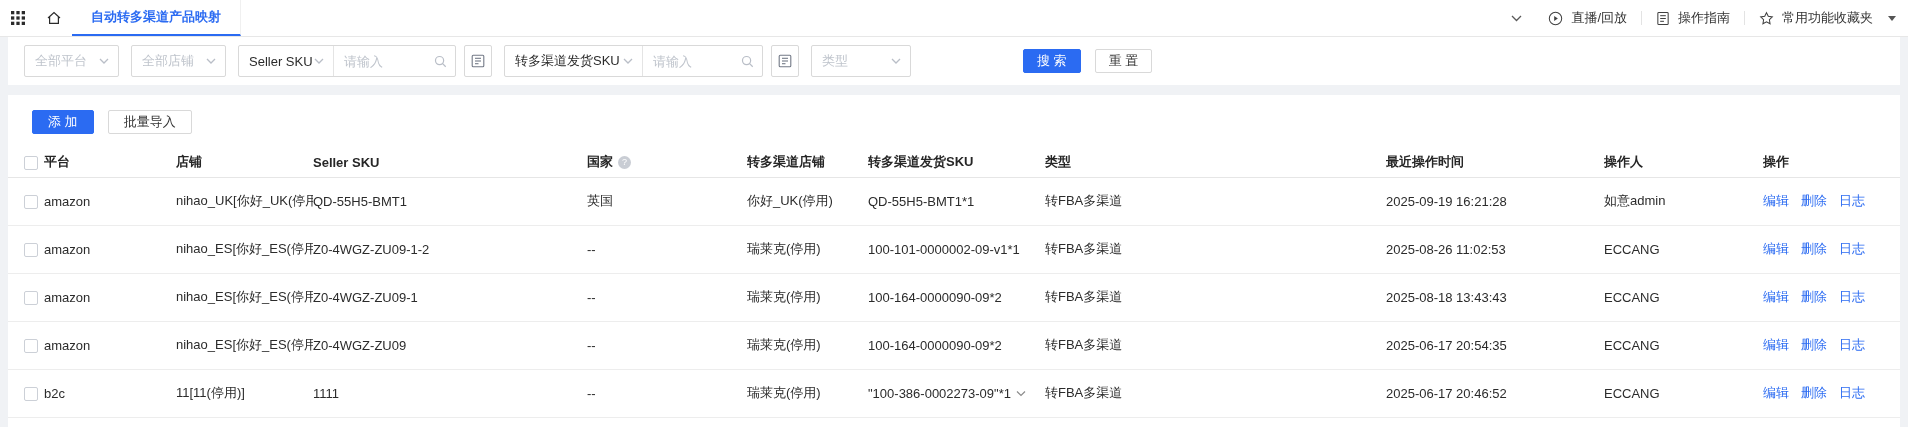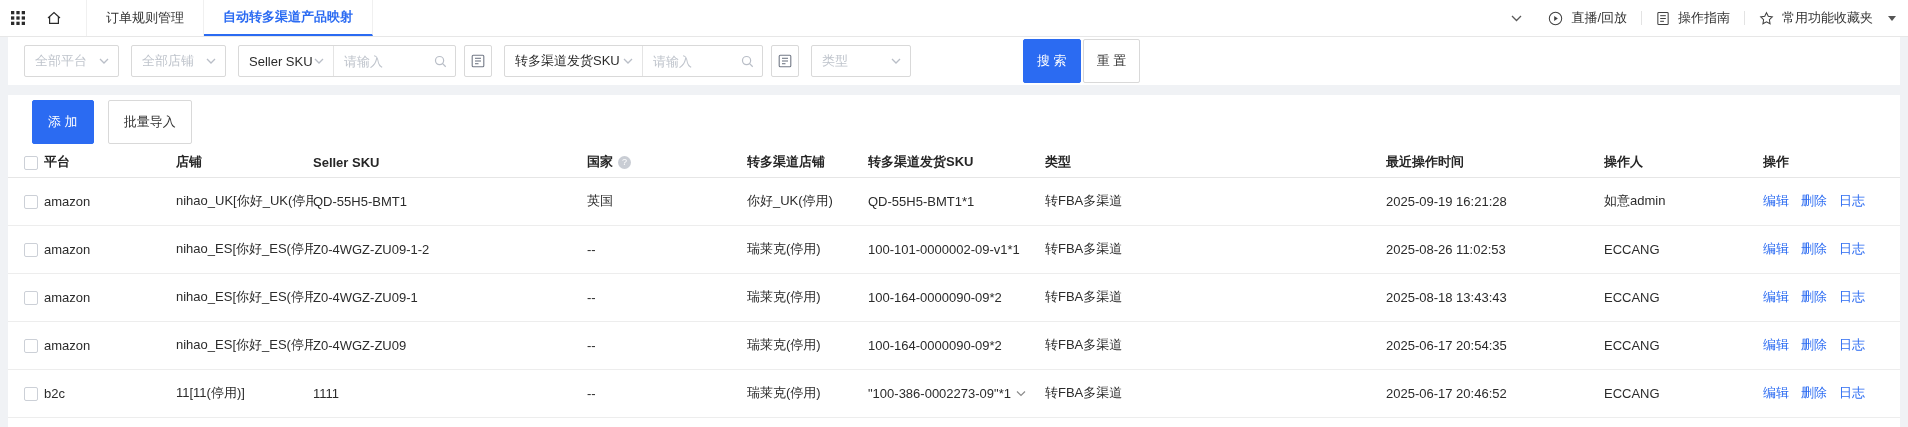--- a/index.html
+++ b/index.html
@@ -39,24 +39,24 @@
   .sel .ph{color:var(--placeholder);text-align:right;}
   .w-platform{width:95px}.w-shop{width:95px}.w-type{width:100px}
   .group{display:flex;height:32px;border:1px solid var(--border);border-radius:2px;background:#fff;margin-left:12px;}
   .group .gsel{display:flex;align-items:center;justify-content:space-between;padding:0 9px 0 10px;border-right:1px solid #e4e4e4;cursor:pointer;white-space:nowrap;}
   .group .ginp{display:flex;align-items:center;padding:0 8px 0 0;}
   .group input{border:none;outline:none;height:28px;padding:0 4px 0 10px;font-size:13px;font-family:inherit;color:var(--text);background:transparent;}
   .group input::placeholder{color:var(--placeholder);}
   .gs-seller{width:95px}.gi-seller input{width:100px}
   .gs-channel{width:138px}.gi-channel input{width:98px}
   .sq-btn{width:28px;height:32px;border:1px solid var(--border);border-radius:2px;background:#fff;display:flex;align-items:center;justify-content:center;margin-left:8px;cursor:pointer;}
-  .btn{height:44px;border-radius:2px;font-size:13px;display:inline-flex;align-items:center;justify-content:center;padding:0 15px;cursor:pointer;border:1px solid var(--border);background:#fff;color:#333;font-family:inherit;white-space:nowrap;}
+  .btn{height:24px;border-radius:2px;font-size:13px;display:inline-flex;align-items:center;justify-content:center;padding:0 15px;cursor:pointer;border:1px solid var(--border);background:#fff;color:#333;font-family:inherit;white-space:nowrap;}
   .btn.primary{background:var(--accent);border-color:var(--accent);color:#fff;}
   .btn-search{margin-left:112px;padding:0 13px;}
-  .btn-reset{margin-left:2px;padding:0 13px;}
+  .btn-reset{margin-left:14px;padding:0 13px;}
   
   .content-card{background:#fff;height:332px;overflow:hidden;}
   .toolbar{height:53px;display:flex;align-items:center;justify-content:space-between;padding:0 12px;}
   .toolbar-left{display:flex;align-items:center;gap:14px;padding-left:12px;}
   .toolbar-right{display:flex;align-items:center;gap:14px;}
   .info-wrap{display:flex;align-items:center;margin-right:16px;cursor:pointer;}
   
   table{width:100%;border-collapse:collapse;table-layout:fixed;font-size:13px;color:var(--text);}
   th{text-align:left;font-weight:700;height:29px;border-bottom:1px solid #e6e6e6;padding:0 8px 0 0;white-space:nowrap;overflow:hidden;color:#262626;}
   td{height:48px;border-bottom:1px solid var(--row-border);padding:0 8px 0 0;white-space:nowrap;overflow:hidden;}
@@ -84,21 +84,20 @@
           <rect x="5.35" y="10.7" width="3.3" height="3.3"></rect>
           <rect x="10.7" y="10.7" width="3.3" height="3.3"></rect>
         </svg>
     </div>
     <div class="icon-btn">
       <svg width="16" height="16" viewBox="0 0 16 16" fill="none" stroke="#2b2b2b" stroke-width="1.2">
           <path d="M2 8 L8 2.6 L14 8"></path>
           <path d="M3.6 6.9 V13.4 H12.4 V6.9"></path>
         </svg>
     </div>
-    <div class="tab first">订单规则管理</div>
     <div class="tab active">自动转多渠道产品映射</div>
   </div>
   <div class="tabbar-right">
     <span class="chevron-lone">
       <svg width="11" height="7" viewBox="0 0 11 7" fill="none" stroke="#595959" stroke-width="1.3">
           <path d="M1 1 L5.5 5.5 L10 1"></path>
         </svg>
     </span>
     <span class="tr-item">
       <svg width="15" height="15" viewBox="0 0 16 16" fill="none" stroke="#404040" stroke-width="1.1">

